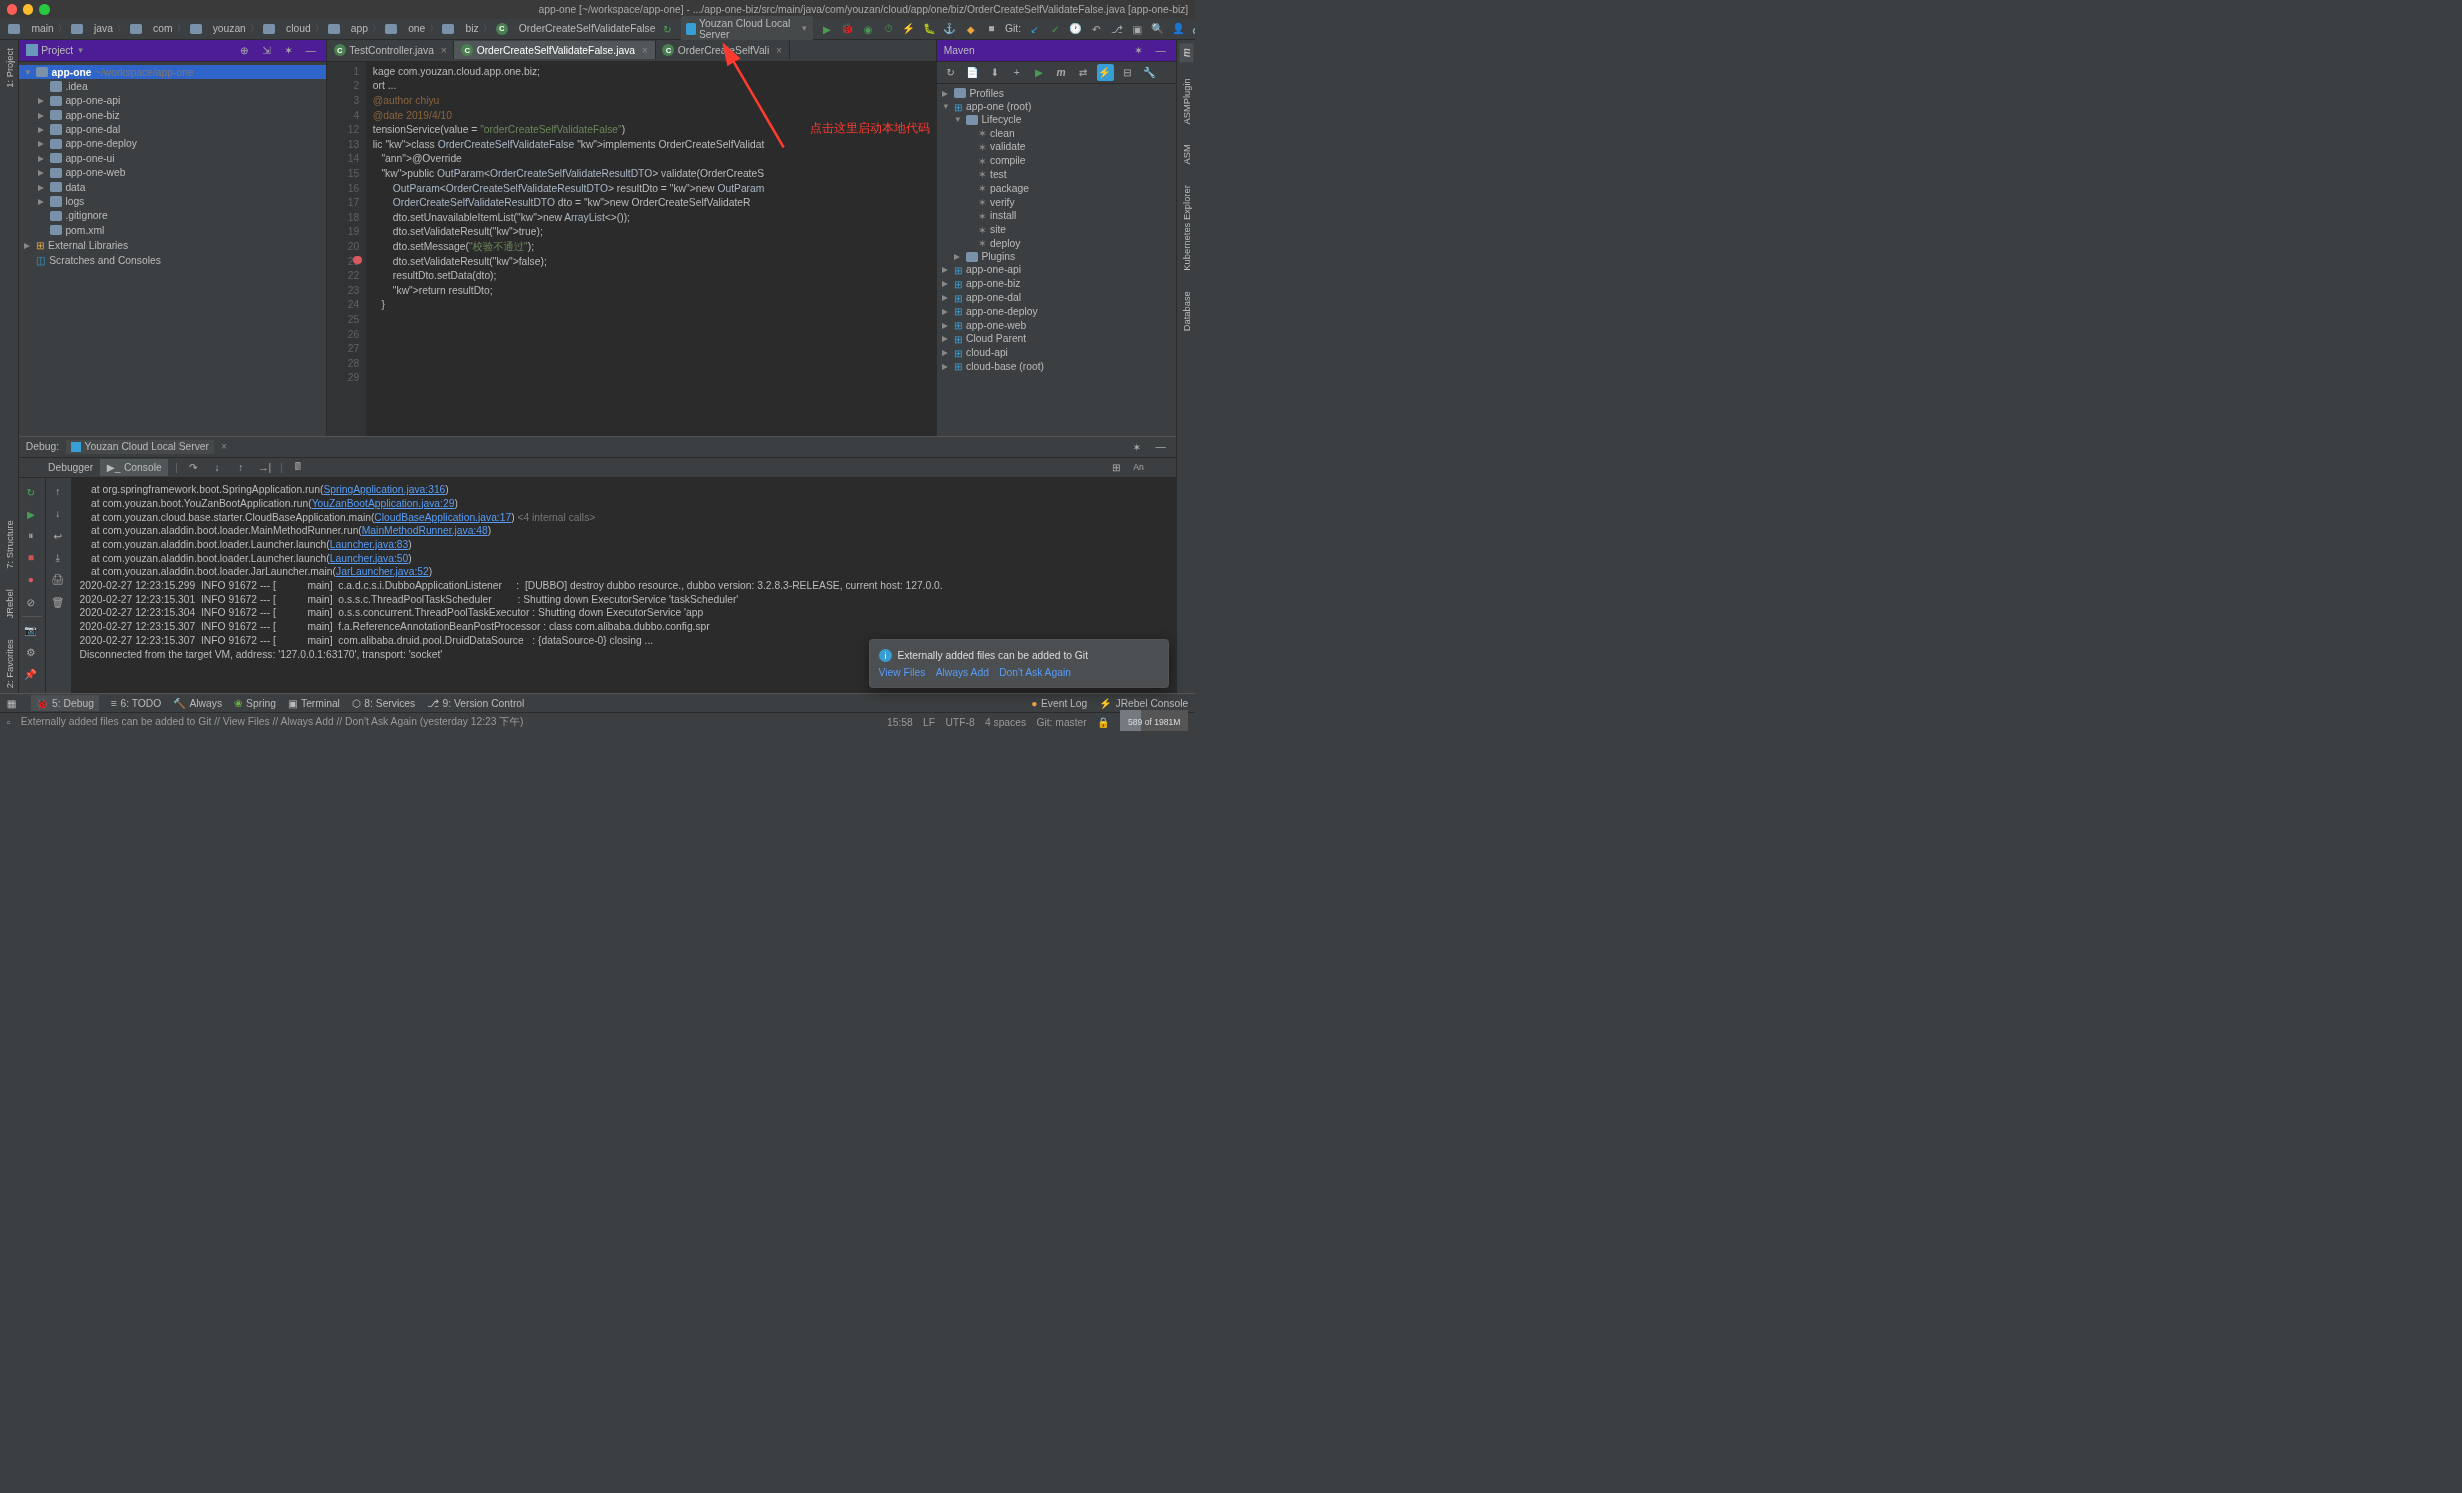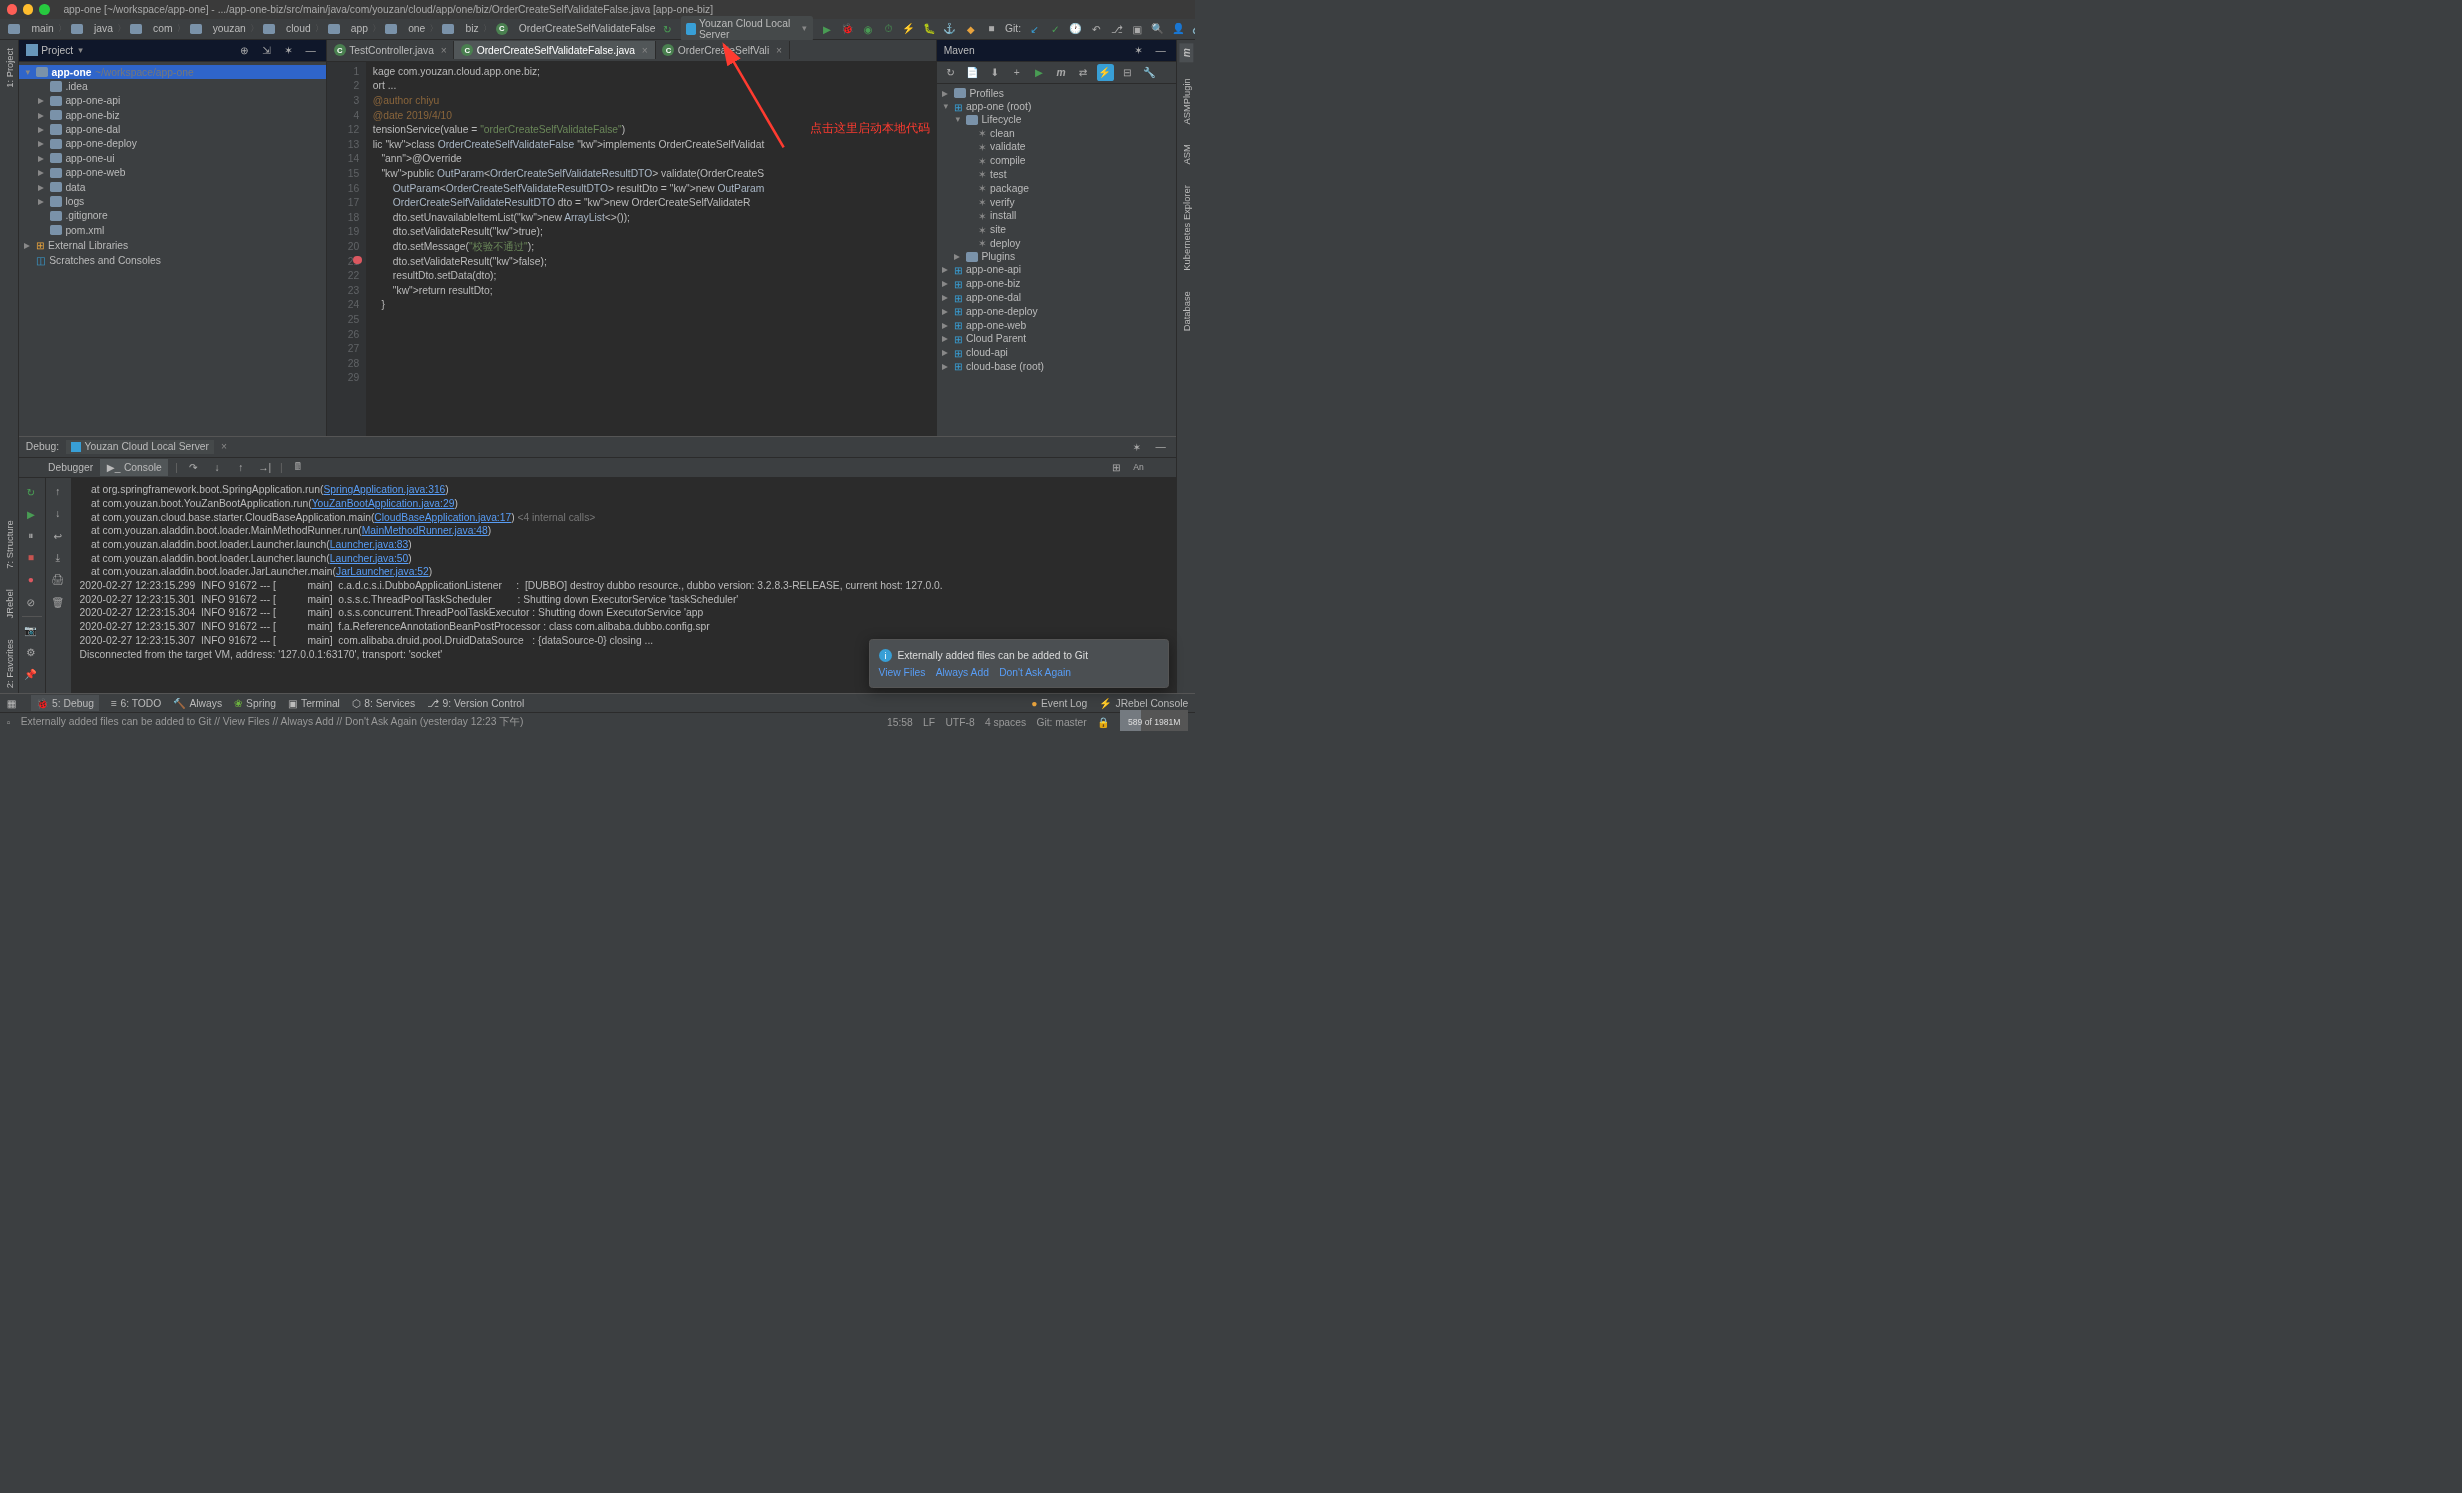--- a/index.html
+++ b/index.html
@@ -1,38 +1,38 @@
 <!DOCTYPE html>
 <html><head>
 <meta charset="utf-8">
 <style>
 * { margin:0; padding:0; box-sizing:border-box; font-family:-apple-system,BlinkMacSystemFont,'Segoe UI',sans-serif; font-size:10.3px; }
 body { background:#3c3f41; color:#bbb; width:1195px; height:731px; overflow:hidden; position:relative; }
 .titlebar { height:19px; background:#3a3a3a; display:flex; align-items:center; padding:0 6.8px; color:#999; }
 .traffic { display:flex; gap:6px; margin-right:13.7px; }
 .dot { width:10.3px; height:10.3px; border-radius:50%; }
 .red{background:#ff5f56}.yellow{background:#ffbd2e}.green{background:#27c93f}
-.titlebar-text { flex:1; text-align:left; font-size:10.3px; color:#aaa; }
+.titlebar-text { flex:1; text-align:right; font-size:10.3px; color:#aaa; }
 .nav { height:20.5px; background:#3c3f41; display:flex; align-items:center; padding:0 5.1px; border-bottom:0.9px solid #2b2b2b; gap:1.7px; }
 .crumb { display:flex; align-items:center; gap:11px; color:#bbb; cursor:pointer; padding:1.7px 3.4px; }
 .folder-icon{width:12px;height:10.3px;background:#7a92a9;border-radius:1.7px;display:inline-block}
 .sep { color:#666; font-size:8.6px; margin:0 0.9px; }
 .class-icon{width:12px;height:12px;background:#4a8050;border-radius:50%;display:inline-flex;align-items:center;justify-content:center;color:#fff;font-size:7.7px;font-weight:bold}
 .toolbar-right { margin-left:auto; display:flex; align-items:center; gap:6.8px; }
 .run-config { display:flex; align-items:center; gap:3.4px; background:#45494a; padding:1.7px 5.1px; border-radius:2.6px; cursor:pointer; }
 .icon-btn { width:17px; height:17px; display:inline-flex; align-items:center; justify-content:center; cursor:pointer; color:#aaa; }
 .play{color:#499c54}
 .bug{color:#499c54}
 .body-area { display:flex; height:calc(100% - 19px - 20.5px - 19px - 19px); }
 .left-strip { width:19px; background:#3c3f41; border-right:0.9px solid #2b2b2b; display:flex; flex-direction:column; align-items:center; padding-top:3.4px; gap:10.3px; }
 .strip-tab { writing-mode:vertical-rl; transform:rotate(180deg); color:#bbb; cursor:pointer; padding:5.1px 1.7px; font-size:9.4px; display:flex; align-items:center; gap:3.4px; }
 .right-strip { width:19px; background:#3c3f41; border-left:0.9px solid #2b2b2b; display:flex; flex-direction:column; align-items:center; padding-top:3.4px; gap:10.3px; }
 .right-strip .strip-tab { writing-mode:vertical-rl; }
 .project-panel { width:308px; background:#3c3f41; border-right:0.9px solid #2b2b2b; display:flex; flex-direction:column; }
-.panel-header { height:22px; display:flex; align-items:center; padding:0 6.8px; background:#0f172a; border-bottom:0.9px solid #2b2b2b; }
+.panel-header { height:22px; display:flex; align-items:center; padding:0 6.8px; background:#4c1d95; border-bottom:0.9px solid #2b2b2b; }
 .panel-title { display:flex; align-items:center; gap:3.4px; flex:1; }
 .panel-actions { display:flex; gap:5.1px; }
 .tree { flex:1; overflow:auto; padding:3.4px 0; }
 .tree-row { display:flex; align-items:center; gap:3.4px; padding:1.7px 3.4px; cursor:pointer; white-space:nowrap; }
 .tree-row.sel{background:#2f65ca;color:#fff}
 .arrow { width:8.6px; color:#888; font-size:7.7px; }
 .pkg-icon{width:12px;height:10.3px;background:#7a92a9;border-radius:1.7px}
 .editor-area { flex:1; display:flex; flex-direction:column; background:#2b2b2b; min-width:0; }
 .tabs { height:22px; display:flex; align-items:center; background:#3c3f41; border-bottom:0.9px solid #2b2b2b; }
 .tab { display:flex; align-items:center; gap:3.4px; padding:3.4px 6.8px; cursor:pointer; color:#bbb; border-right:0.9px solid #2b2b2b; }

